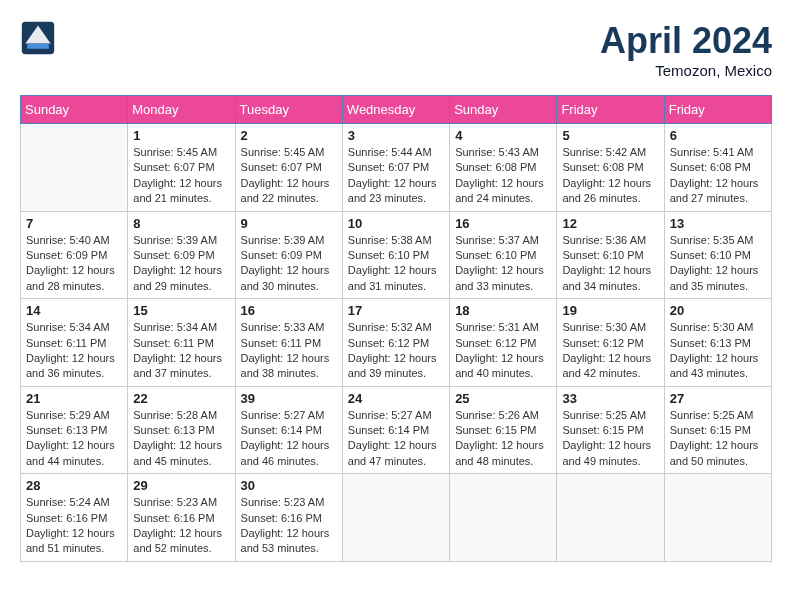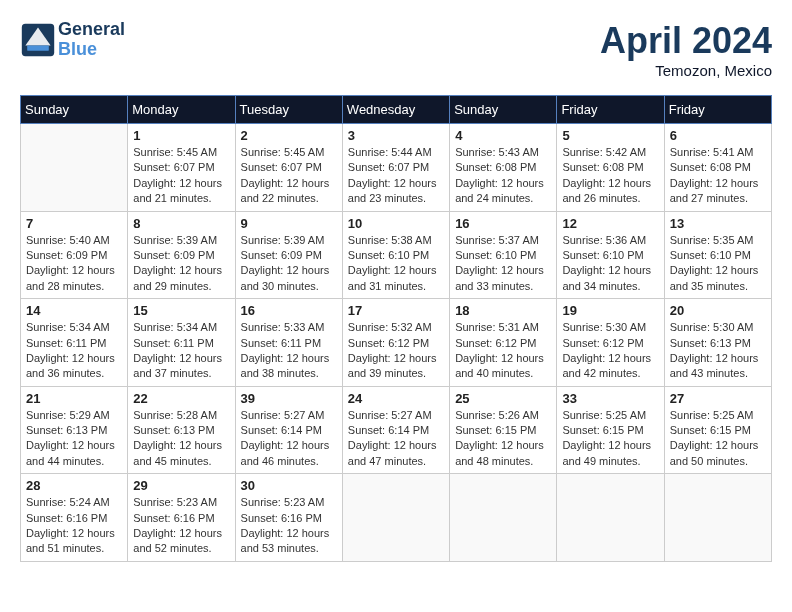--- a/index.html
+++ b/index.html
@@ -36,21 +36,21 @@
     .location {
       font-size: 15px;
       color: #0f172a;
     }
     .calendar-table {
       width: 100%;
       border-collapse: collapse;
       font-size: 11px;
     }
     .calendar-table th {
-      background: #0f172a;
+      background: #ec4899;
       color: #fff;
       padding: 6px 4px;
       text-align: left;
       font-size: 13px;
       font-weight: normal;
       border: 1px solid #5580be;
     }
     .calendar-table td {
       border: 1px solid #ccc;
       vertical-align: top;
@@ -80,24 +80,20 @@
 </head>
 <body>
 
 <div class="header">
   <div class="logo">
     <svg class="logo-icon" viewBox="0 0 40 40">
       <rect x="2" y="2" width="36" height="36" rx="4" fill="#1a3a5c"></rect>
       <polygon points="20,6 34,26 6,26" fill="white" opacity="0.9"></polygon>
       <rect x="8" y="26" width="24" height="6" rx="1" fill="#4a90d9"></rect>
     </svg>
-    <div style="line-height:1.1">
-      <div style="font-size:18px;font-weight:bold;color:#1a3a5c;">General</div>
-      <div style="font-size:18px;font-weight:bold;color:#4a90d9;">Blue</div>
-    </div>
   </div>
   <div class="title-block">
     <div class="month-title">April 2024</div>
     <div class="location">Temozon, Mexico</div>
   </div>
 </div>
 
 <table class="calendar-table">
   <thead>
     <tr>

